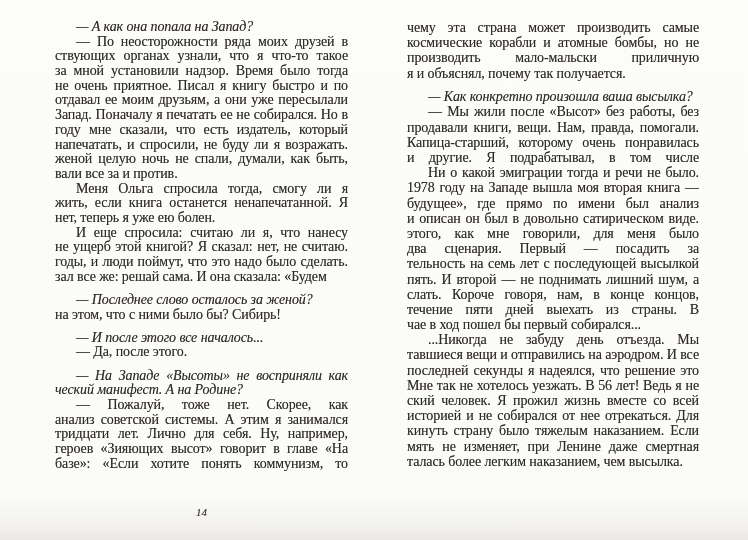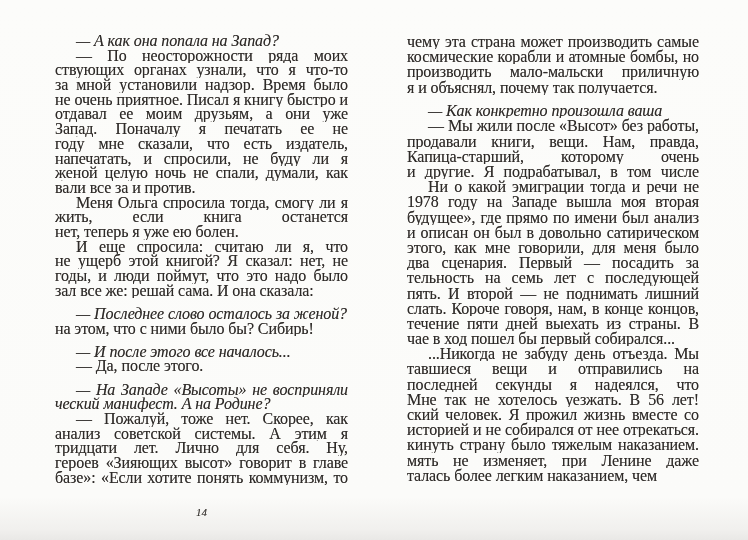--- a/index.html
+++ b/index.html
@@ -11,24 +11,23 @@
   }
   #spread {
     position: relative;
     width: 748px; height: 540px;
     background: linear-gradient(180deg, #fcfcfa 0%, #fbfbf9 92%, #f1f0ee 98%, #e9e8e6 100%);
     color: #2e2b29;
   }
   .page-col {
     position: absolute;
     top: 20px;
-    font-size: 16px;
+    font-size: 14px;
     letter-spacing: -0.1px;
     text-shadow: 0 0 0.5px rgba(70, 60, 55, 0.55);
-    margin-top: 14px;
   }
   #left-col  { left: 55px;  width: 293px; --pitch: 14.7px; }
   #right-col { left: 407px; width: 292px; --pitch: 15.2px; }
   .para { margin: 0; }
   .para.gap { margin-top: 8.5px; }
   .para.it { font-style: italic; }
   .line {
     height: var(--pitch);
     line-height: var(--pitch);
     overflow: hidden;

